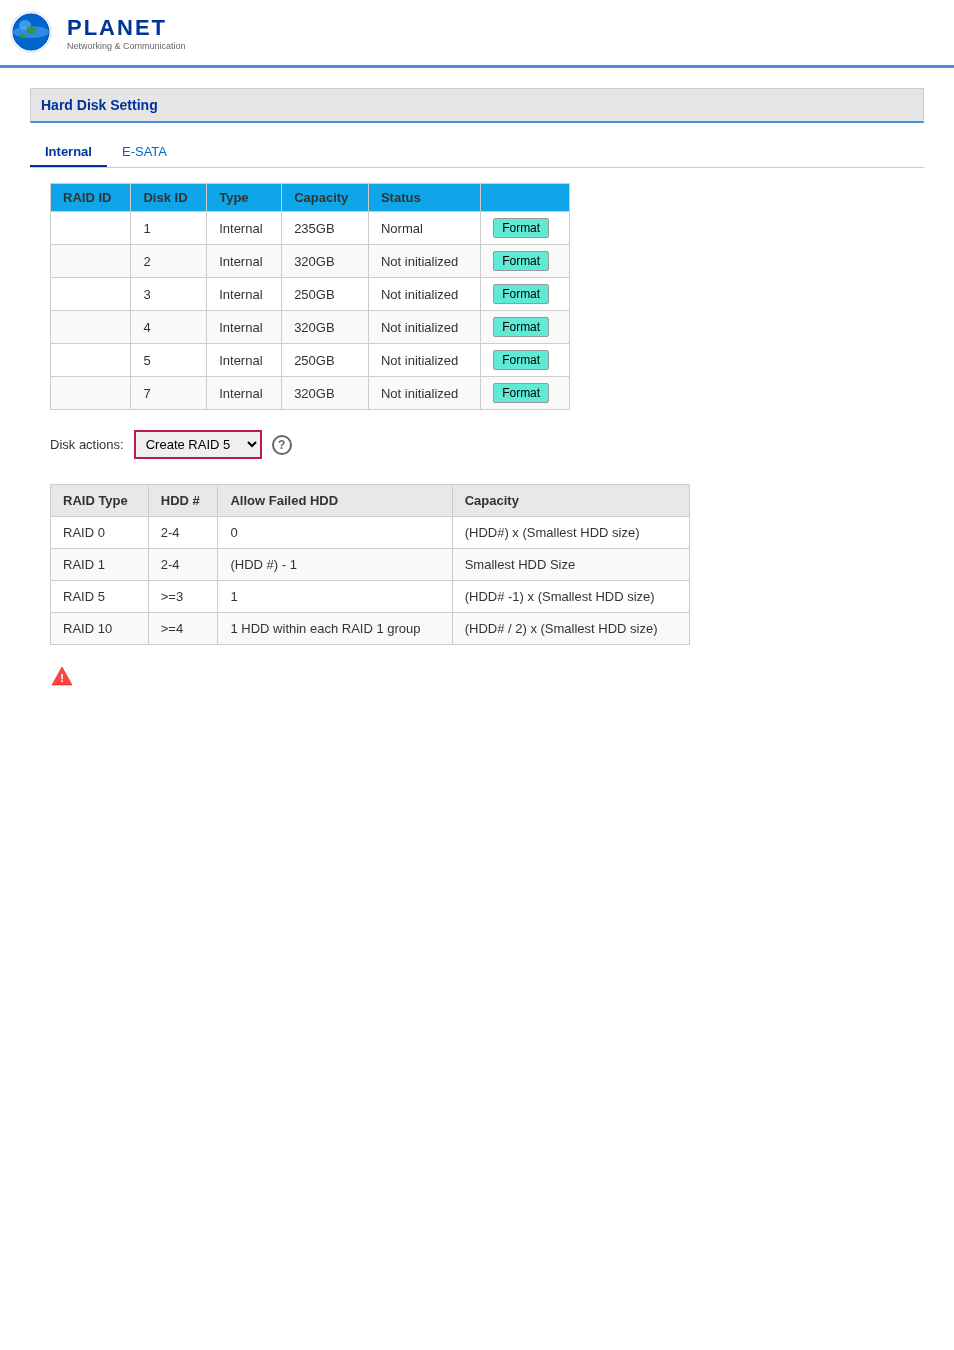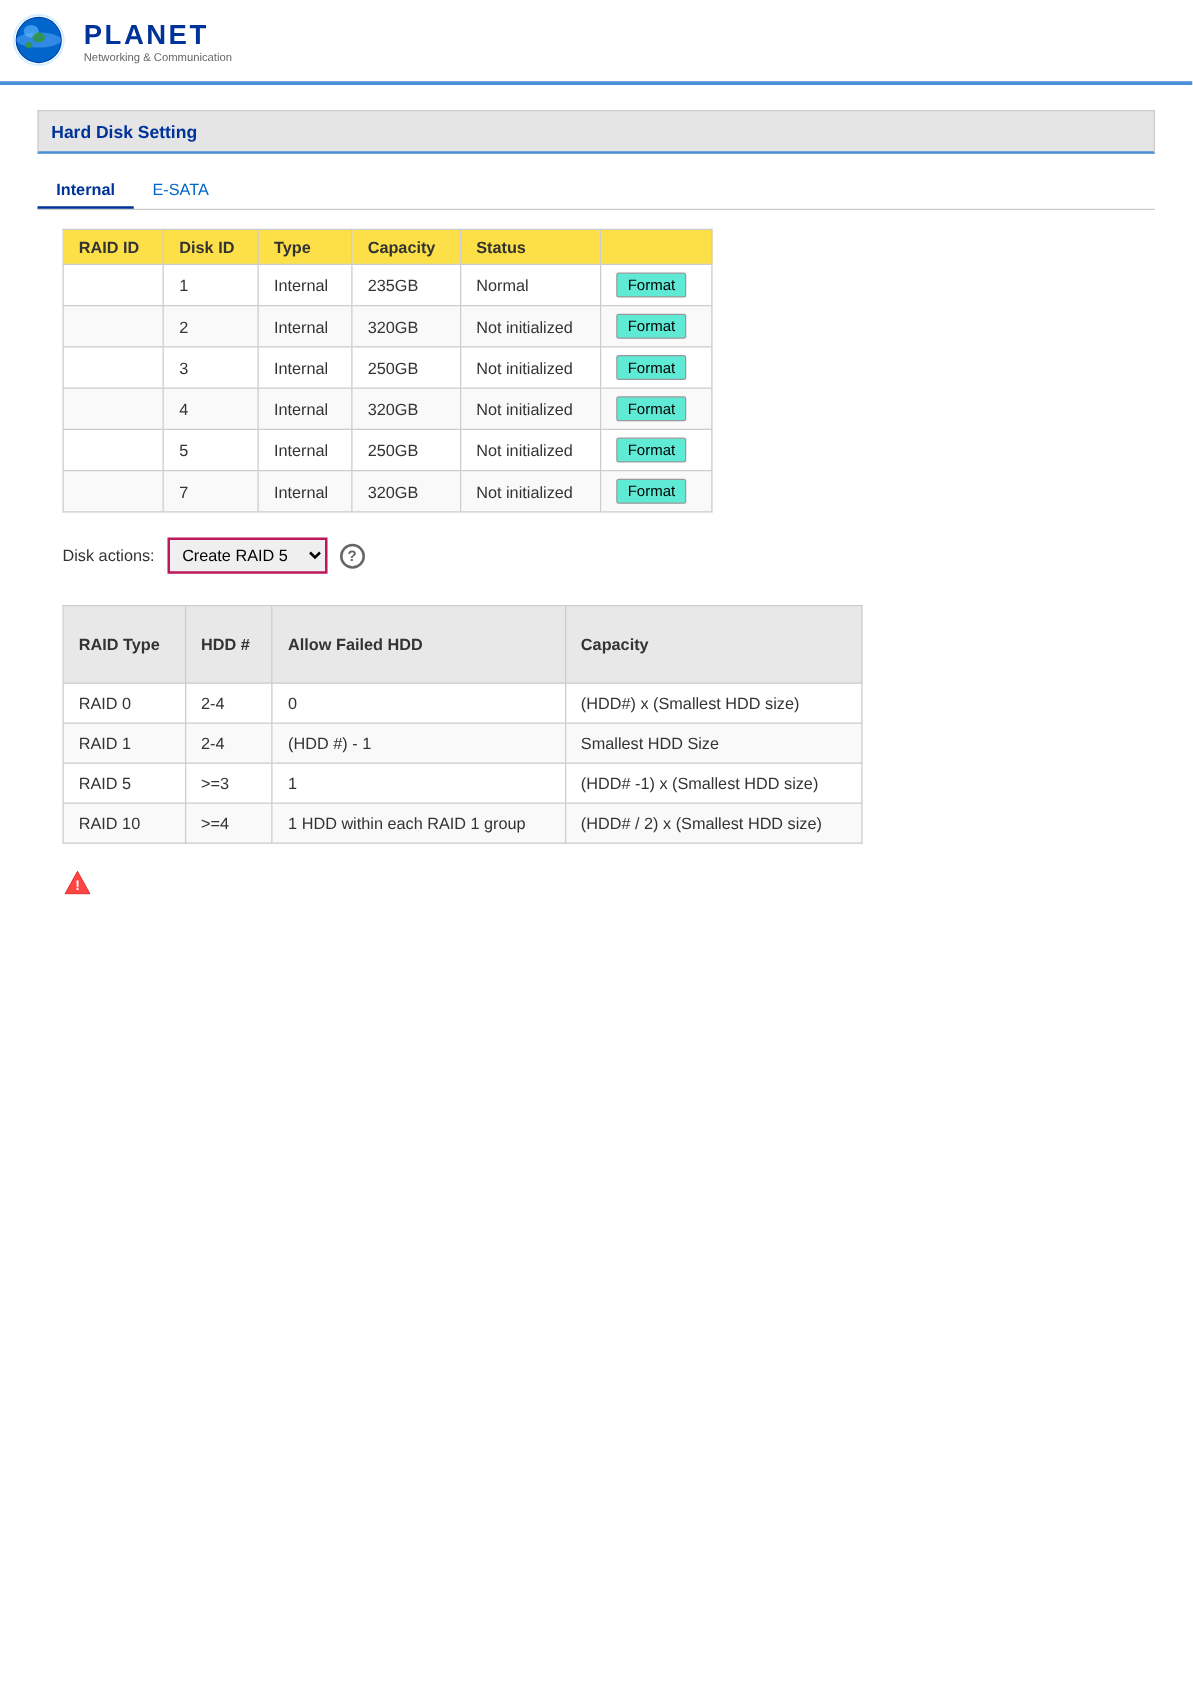--- a/index.html
+++ b/index.html
@@ -81,21 +81,21 @@
     }
 
     
     .disk-table {
       border-collapse: collapse;
       width: 520px;
       margin-left: 20px;
       margin-bottom: 20px;
     }
     .disk-table th {
-      background: #fde047;
+      background: #0ea5e9;
       border: 1px solid #ccc;
       padding: 6px 12px;
       text-align: left;
       font-size: 13px;
       font-weight: bold;
     }
     .disk-table td {
       border: 1px solid #ccc;
       padding: 6px 12px;
       font-size: 13px;
@@ -145,21 +145,21 @@
 
     
     .raid-table {
       border-collapse: collapse;
       width: 640px;
       margin: 10px 20px 20px 20px;
     }
     .raid-table th {
       background: #e8e8e8;
       border: 1px solid #ccc;
-      padding: 23px 12px;
+      padding: 8px 12px;
       text-align: left;
       font-size: 13px;
       font-weight: bold;
     }
     .raid-table td {
       border: 1px solid #ccc;
       padding: 8px 12px;
       font-size: 13px;
       vertical-align: top;
     }

